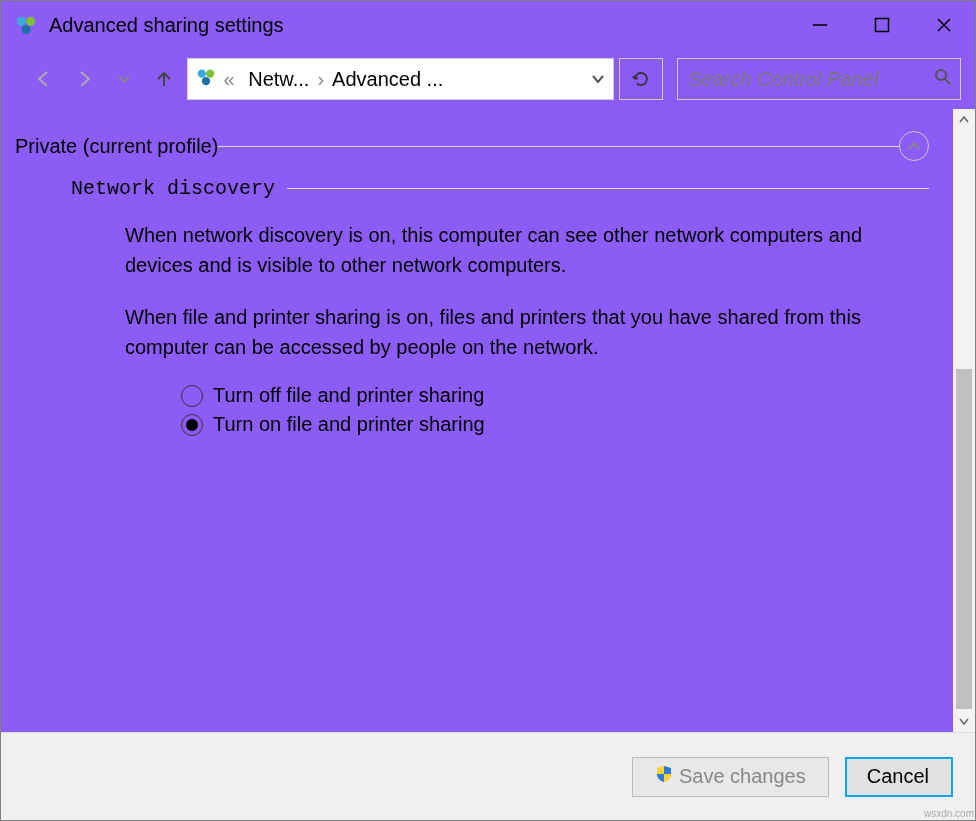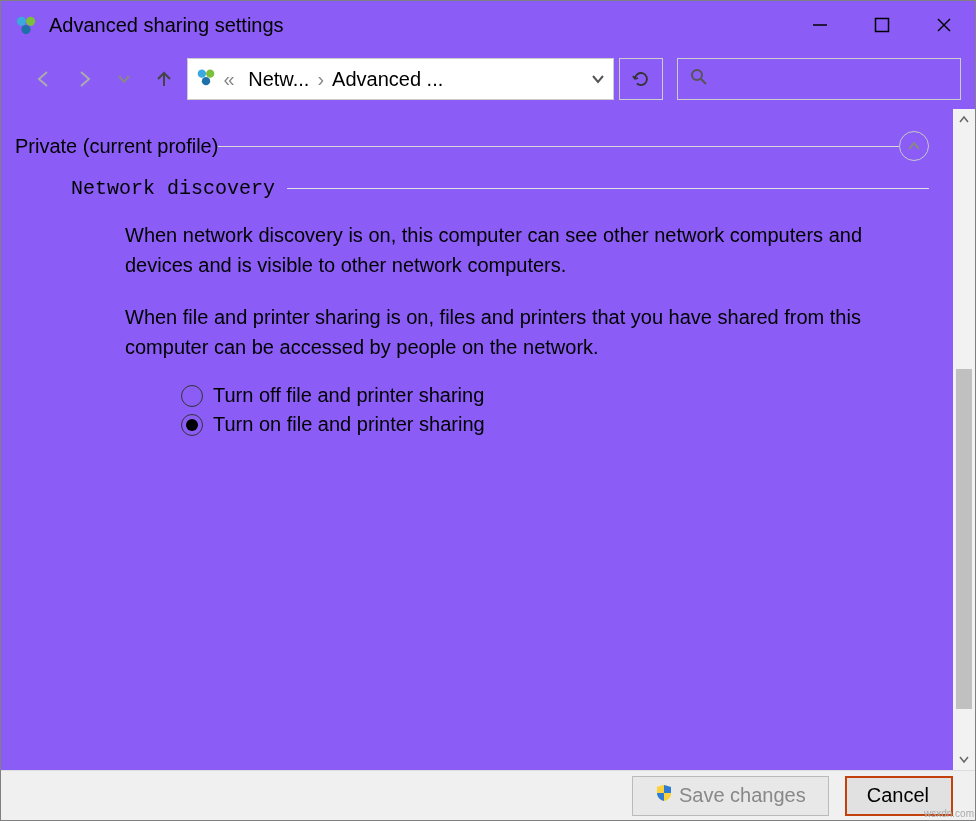--- a/index.html
+++ b/index.html
@@ -168,41 +168,41 @@
   .radio { border-radius: 50%; }
   .radio.checked::after {
     content: ""; width: 12px; height: 12px; border-radius: 50%; background: #000;
   }
   .checkbox.checked::after {
     content: "✓"; font-size: 16px; line-height: 1; color: #000;
   }
   
   .footer {
     border-top: 1px solid #ddd;
-    height: 50px;
+    height: 88px;
     background: #f0f0f0;
     display: flex;
     align-items: center;
     justify-content: flex-end;
     gap: 16px;
     padding: 0 22px;
   }
   .btn {
     height: 40px;
     padding: 0 22px;
     border: 1px solid #adadad;
     background: #e1e1e1;
     font-size: 20px;
     display: flex;
     align-items: center;
     gap: 6px;
     font-family: inherit;
   }
   .btn.disabled { color: #888; border-color: #bbb; background:#e8e8e8; }
-  .btn.primary-outline { border: 2px solid #c2410c; background: #e1e1e1; padding-left: 20px; }
+  .btn.primary-outline { border: 2px solid #0ea5e9; background: #e1e1e1; padding-left: 20px; }
   .watermark {
     position: absolute;
     right: 2px; bottom: 2px;
     font-size: 10px; color: #aaa;
     font-family: sans-serif;
   }
 </style>
 </head>
 <body>
 
@@ -276,20 +276,21 @@
           </svg>
       </span>
     </div>
     <div class="reload">
       <svg width="20" height="20">
           <path d="M4 10 a6 6 0 1 1 2 4.5 M4 10 l-2 -3 M4 10 l3 -1" fill="none" stroke="#333" stroke-width="1.8"></path>
         </svg>
     </div>
 
     <div class="search">
+      <input type="text" placeholder="Search Control Panel" style="">
       <span class="mag">
         <svg width="18" height="18">
             <circle cx="7" cy="7" r="5" fill="none" stroke="#555" stroke-width="2"></circle>
             <line x1="11" y1="11" x2="16" y2="16" stroke="#555" stroke-width="2"></line>
           </svg>
       </span>
     </div>
   </div>
 
   <div class="content-wrap">

